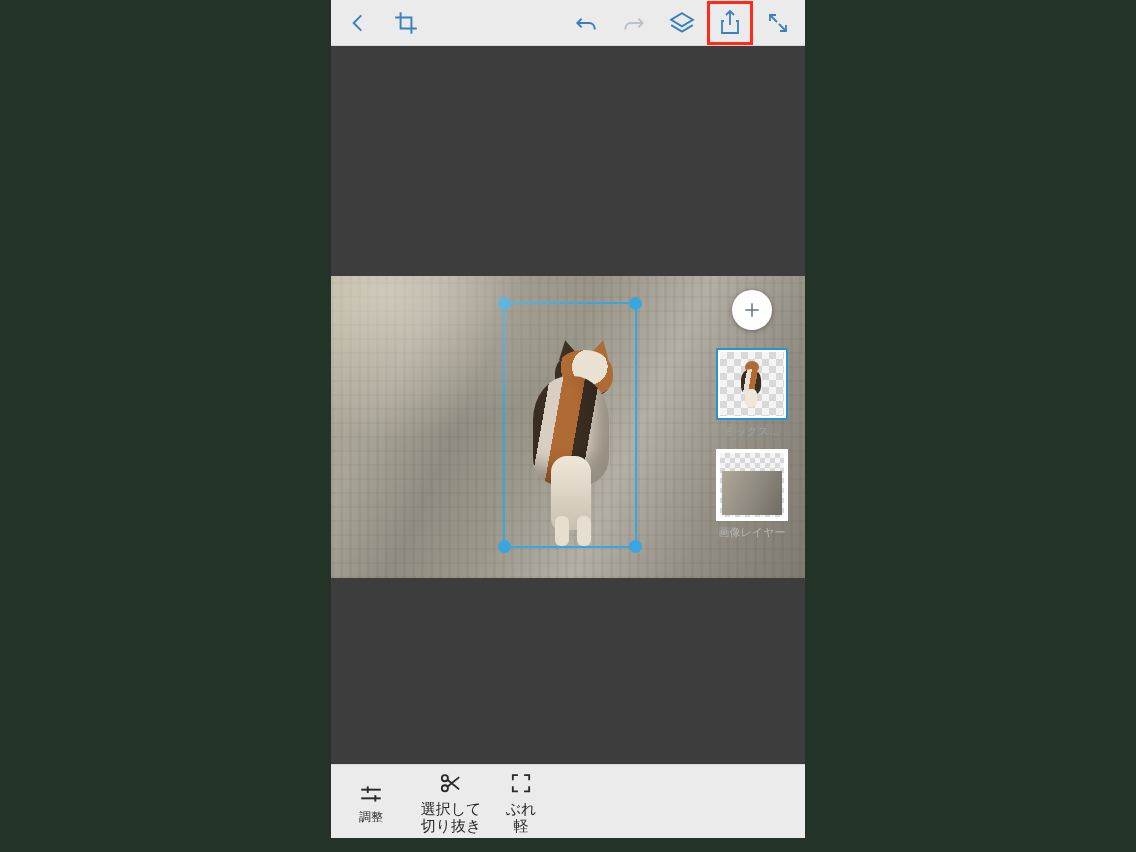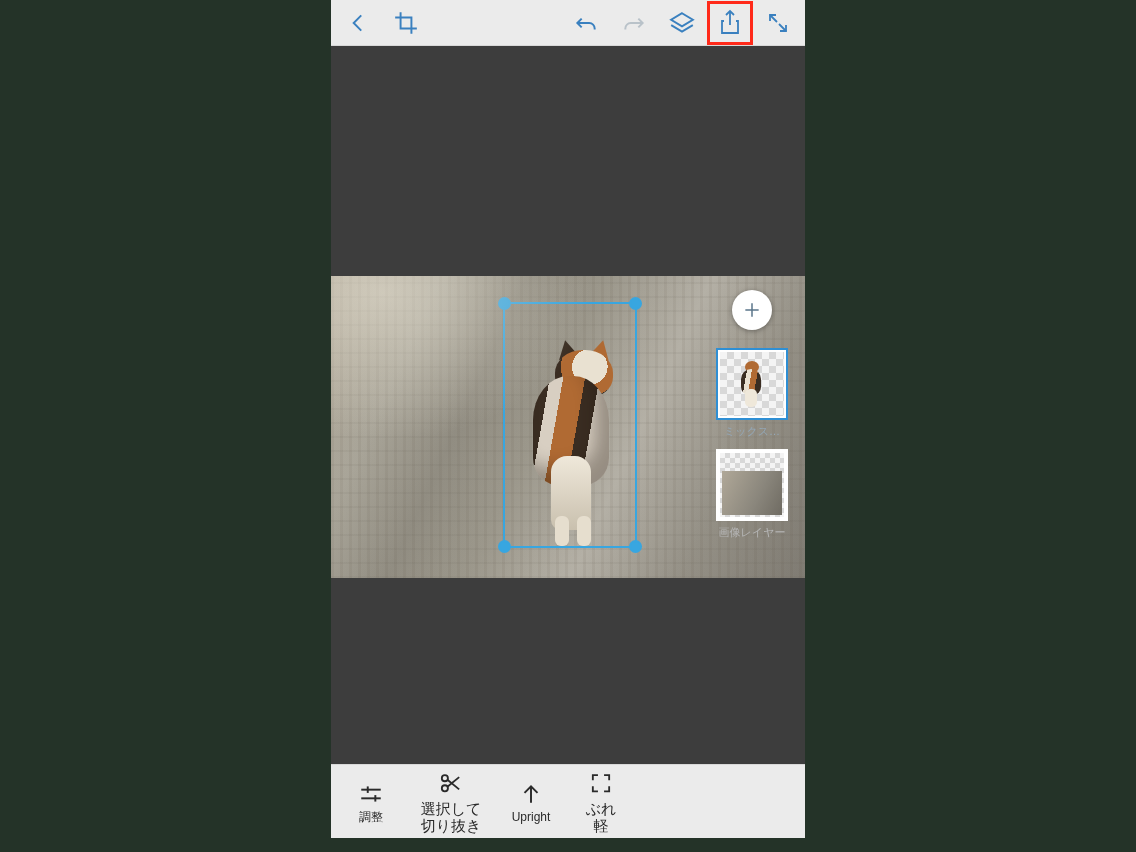--- a/index.html
+++ b/index.html
@@ -351,27 +351,20 @@
             <circle cx="6" cy="7" r="3"></circle>
             <circle cx="6" cy="17" r="3"></circle>
             <line x1="8.5" y1="8.5" x2="20" y2="18"></line>
             <line x1="8.5" y1="15.5" x2="20" y2="6"></line>
           </svg>
         <span class="lbl two">選択して
 切り抜き</span>
       </div>
       <div class="tool">
         <svg viewBox="0 0 24 24">
-            <line x1="12" y1="20" x2="12" y2="5"></line>
-            <polyline points="6 11 12 5 18 11"></polyline>
-          </svg>
-        <span class="lbl">Upright</span>
-      </div>
-      <div class="tool">
-        <svg viewBox="0 0 24 24">
             <path d="M4 9 V4 H9"></path>
             <path d="M20 9 V4 H15"></path>
             <path d="M4 15 V20 H9"></path>
             <path d="M20 15 V20 H15"></path>
           </svg>
         <span class="lbl two">ぶれ
 軽</span>
       </div>
     </div>
 

